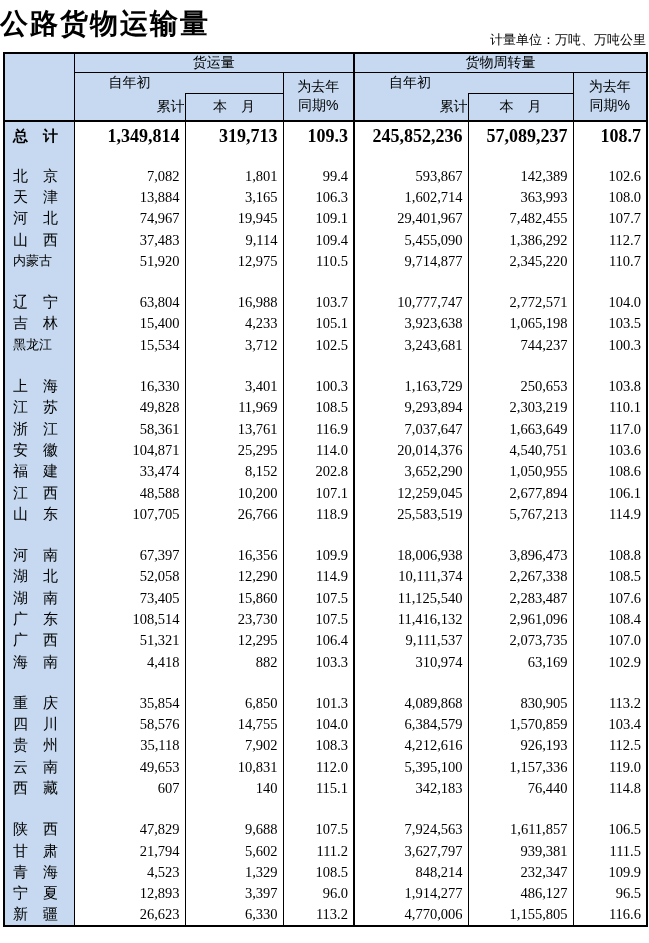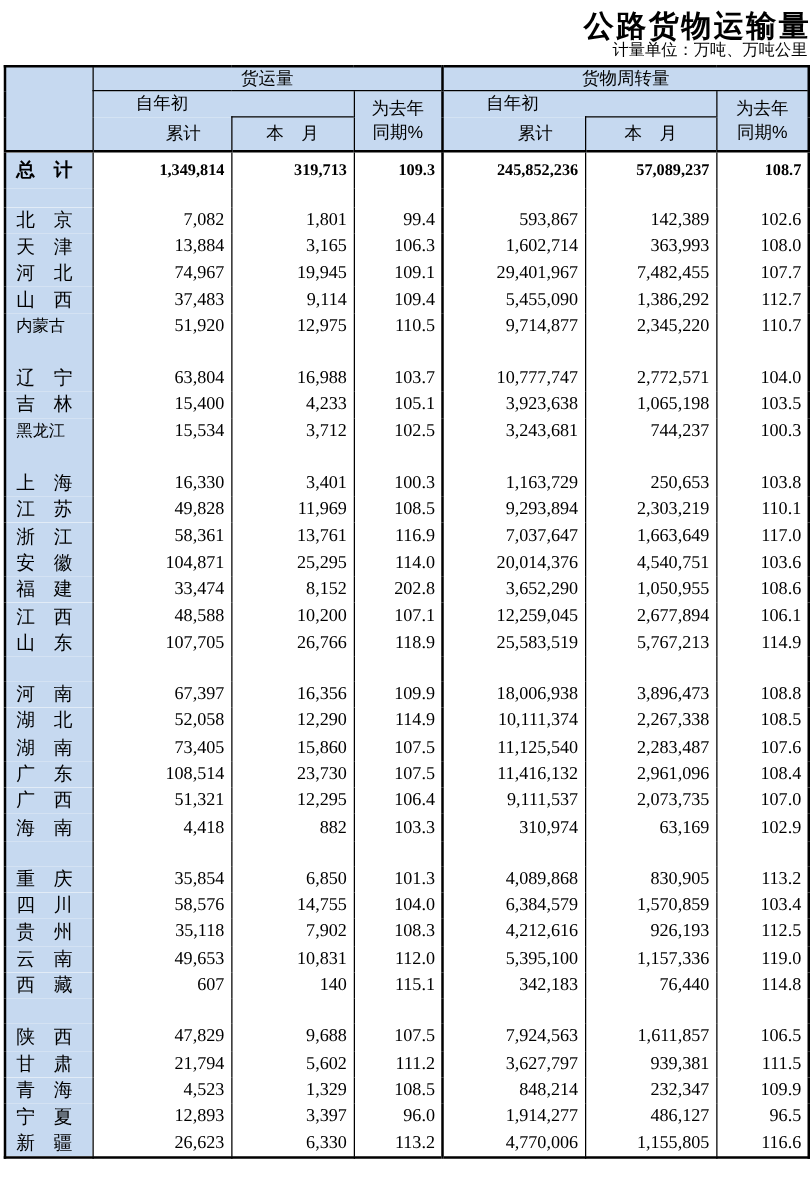--- a/index.html
+++ b/index.html
@@ -10,22 +10,22 @@
   html,body{margin:0;padding:0;}
   body{
     width:649px;height:943px;
     background:var(--page-bg);
     font-family:"Liberation Sans","DejaVu Sans",sans-serif;
     color:#000;
     overflow:hidden;
   }
   .title{
     padding-top:5px;height:27px;
-    text-align:right;
-    font-size:24px;font-weight:bold;
+    text-align:left;
+    font-size:28px;font-weight:bold;
     letter-spacing:2px;
   }
   .unit-note{
     height:18px;line-height:16px;
     text-align:right;padding-right:3px;
     font-size:13px;
   }
   table.freight{
     margin:2px 17px 0 3px;
     width:643px;
@@ -39,40 +39,40 @@
   tr.hr3{height:27px;}
   tr.total{height:30px;}
   tr.after-total{height:15px;}
   tr.data{height:21.3px;}
   tr.gap{height:20px;}
   th{font-weight:normal;font-size:14px;padding:0;background:var(--hdr-bg);}
   .h-corner{border-right:1px solid var(--border);border-bottom:2px solid var(--border);}
   .h-g1{border-bottom:1px solid var(--border);border-right:2px solid var(--border);text-align:center;}
   .h-g2{border-bottom:1px solid var(--border);text-align:center;}
   .h-cum{text-align:left;padding-left:34px;border-right:1px solid var(--border);border-bottom:none;}
-  .h-jj{text-align:center;padding-left:34px;border-top:none;border-bottom:2px solid var(--border);}
+  .h-jj{text-align:right;padding-left:34px;border-top:none;border-bottom:2px solid var(--border);}
   .h-month{text-align:center;border-top:1px solid var(--border);border-left:1px solid var(--border);
            border-right:1px solid var(--border);border-bottom:2px solid var(--border);}
   .h-yoy{text-align:center;border-bottom:2px solid var(--border);line-height:19px;}
   .h-yoy.g1{border-right:2px solid var(--border);}
   
   td{padding:0;overflow:hidden;white-space:nowrap;}
   td.region{
     background:var(--hdr-bg);
     border-right:1px solid var(--border);
     padding-left:8px;font-size:15px;
   }
   td.region.shrink{font-size:13px;}
   tr.total td.region{font-weight:bold;}
   td.num{
     font-family:"Liberation Serif","DejaVu Serif",serif;
     font-size:14.5px;
     text-align:right;padding-right:5px;
   }
-  tr.total td.num{font-weight:bold;font-size:13px;}
+  tr.total td.num{font-weight:bold;font-size:18px;}
   td.c2,td.c3,td.c5,td.c6{border-right:1px solid var(--border);}
   td.c4{border-right:2px solid var(--border);}
 </style>
 </head>
 <body>
 
 <div class="title">公路货物运输量</div>
 <div class="unit-note">计量单位：万吨、万吨公里</div>
 
 <table class="freight">

